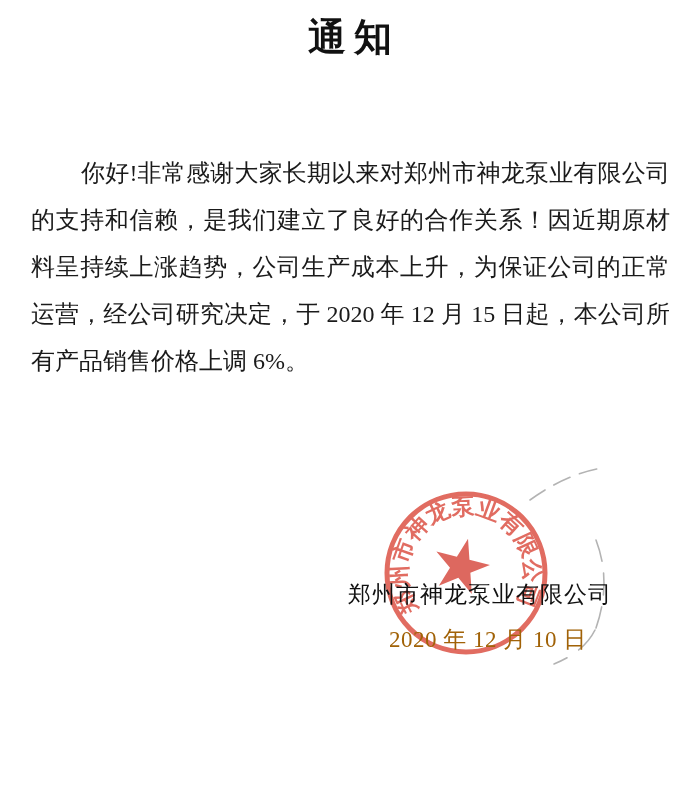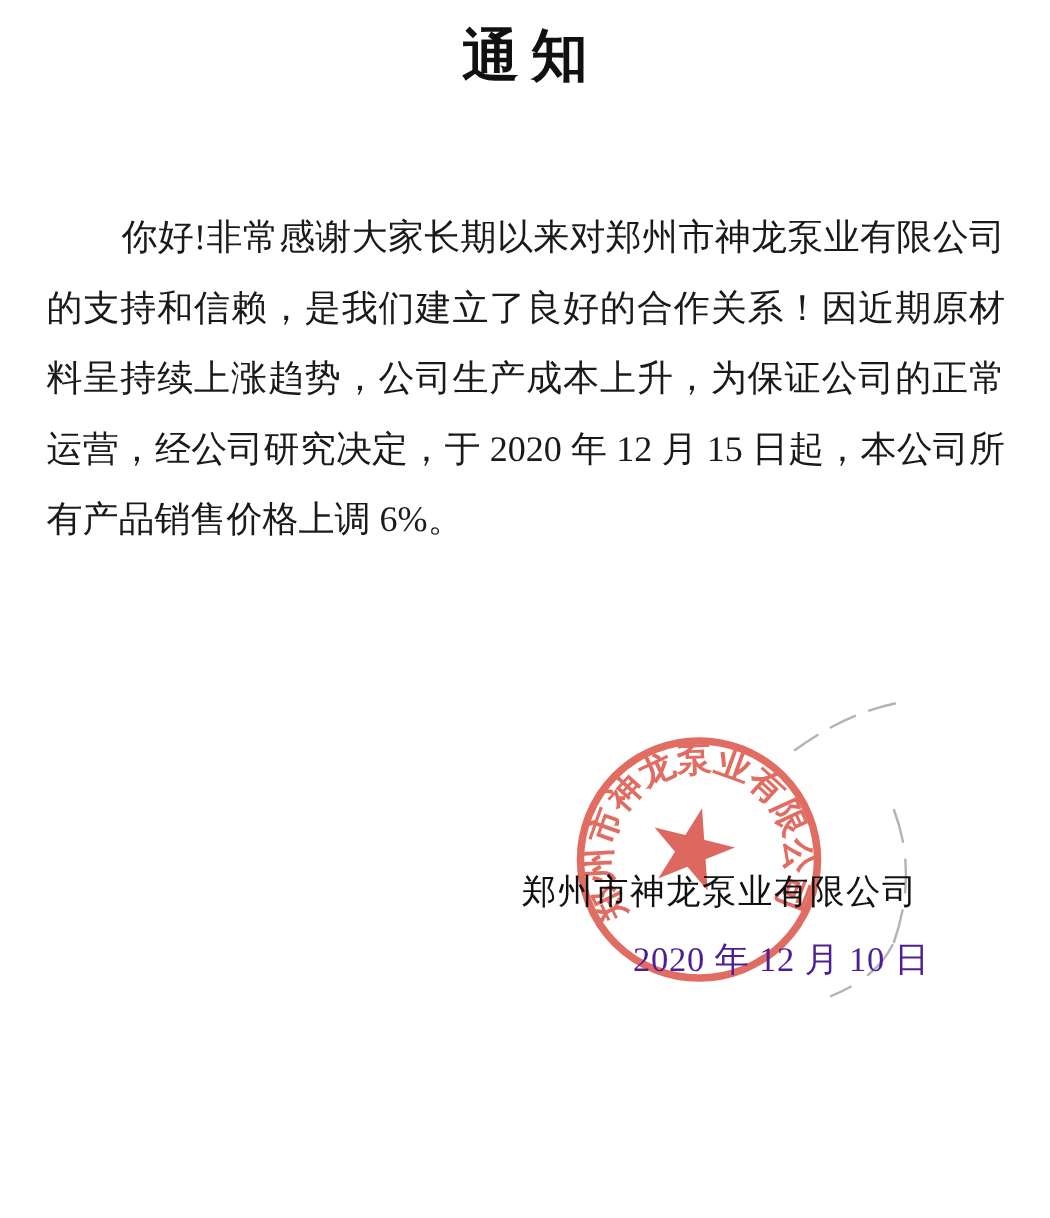--- a/index.html
+++ b/index.html
@@ -23,21 +23,21 @@
     position:absolute;left:32px;top:115px;
     font-size:25px;line-height:30px;
   }
   .para{
     position:absolute;left:31px;width:639px;
     font-size:24px;line-height:47px;
     text-align:justify;text-align-last:left;
     text-indent:50px;
     color:#1a1a1a;
   }
-  .para-1{top:136px;}
+  .para-1{top:150px;}
   .para-2{top:338px;}
   .seal{
     position:absolute;left:350px;top:452px;
     width:280px;height:250px;
     z-index:1;
   }
   .seal svg{display:block;}
   .seal-red{opacity:0.88;}
   .seal-ring-text{
     font-family:"Liberation Serif","DejaVu Serif",serif;
@@ -45,21 +45,21 @@
     fill:#dd584c;
   }
   .signature{
     position:absolute;left:348px;top:579px;
     font-size:23px;letter-spacing:1px;
     z-index:2;color:#111;
   }
   .date{
     position:absolute;left:389px;top:624px;
     font-size:23px;letter-spacing:0.5px;
-    z-index:2;color:#4c1d95;margin-left:33px;
+    z-index:2;color:#a16207;
   }
 </style>
 </head>
 <body>
 
 <div class="page">
 
   <h1 class="title">通知</h1>
 
 

